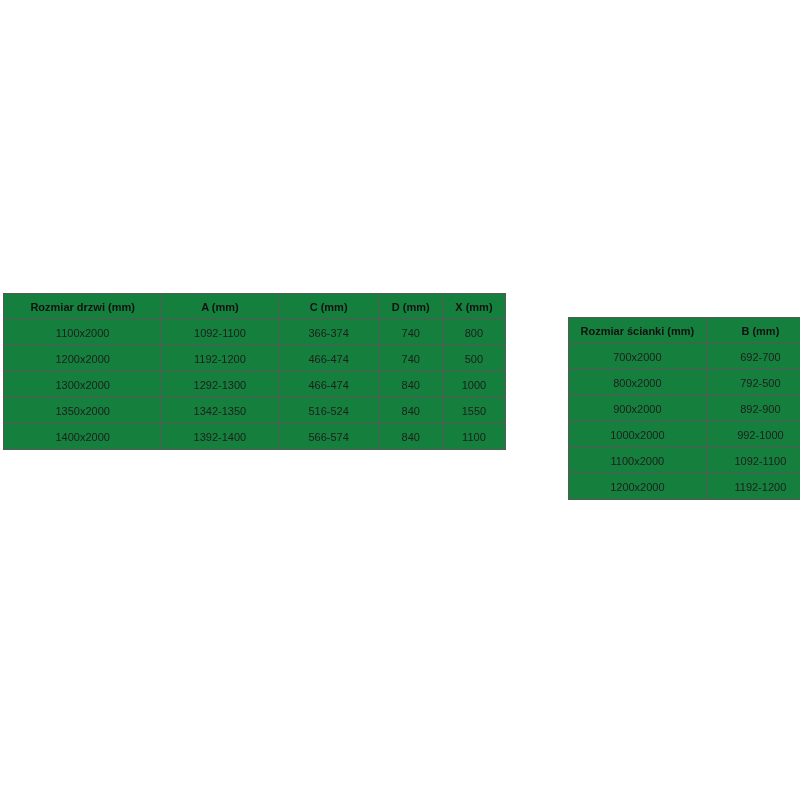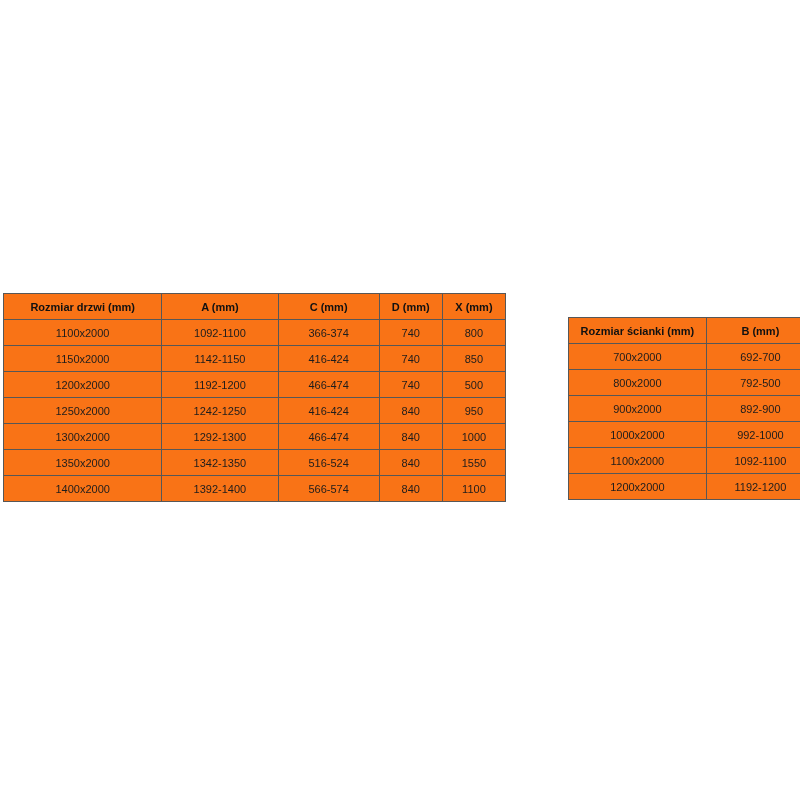--- a/index.html
+++ b/index.html
@@ -13,21 +13,21 @@
   }
   #canvas {
     position: absolute;
     inset: 0;
     background: #ffffff;
   }
   table.spec {
     position: absolute;
     border-collapse: collapse;
     table-layout: fixed;
-    background: #f97316;
+    background: #15803d;
   }
   .spec th, .spec td {
     border: 1px solid #575757;
     text-align: center;
     vertical-align: middle;
     padding: 0 2px;
     height: 25px;
     font-size: 11px;
     color: #1d1d1d;
     white-space: nowrap;
@@ -73,39 +73,25 @@
       </thead>
       <tbody>
         <tr>
           <td>1100x2000</td>
           <td>1092-1100</td>
           <td>366-374</td>
           <td>740</td>
           <td>800</td>
         </tr>
         <tr>
-          <td>1150x2000</td>
-          <td>1142-1150</td>
-          <td>416-424</td>
-          <td>740</td>
-          <td>850</td>
-        </tr>
-        <tr>
           <td>1200x2000</td>
           <td>1192-1200</td>
           <td>466-474</td>
           <td>740</td>
           <td>500</td>
-        </tr>
-        <tr>
-          <td>1250x2000</td>
-          <td>1242-1250</td>
-          <td>416-424</td>
-          <td>840</td>
-          <td>950</td>
         </tr>
         <tr>
           <td>1300x2000</td>
           <td>1292-1300</td>
           <td>466-474</td>
           <td>840</td>
           <td>1000</td>
         </tr>
         <tr>
           <td>1350x2000</td>

